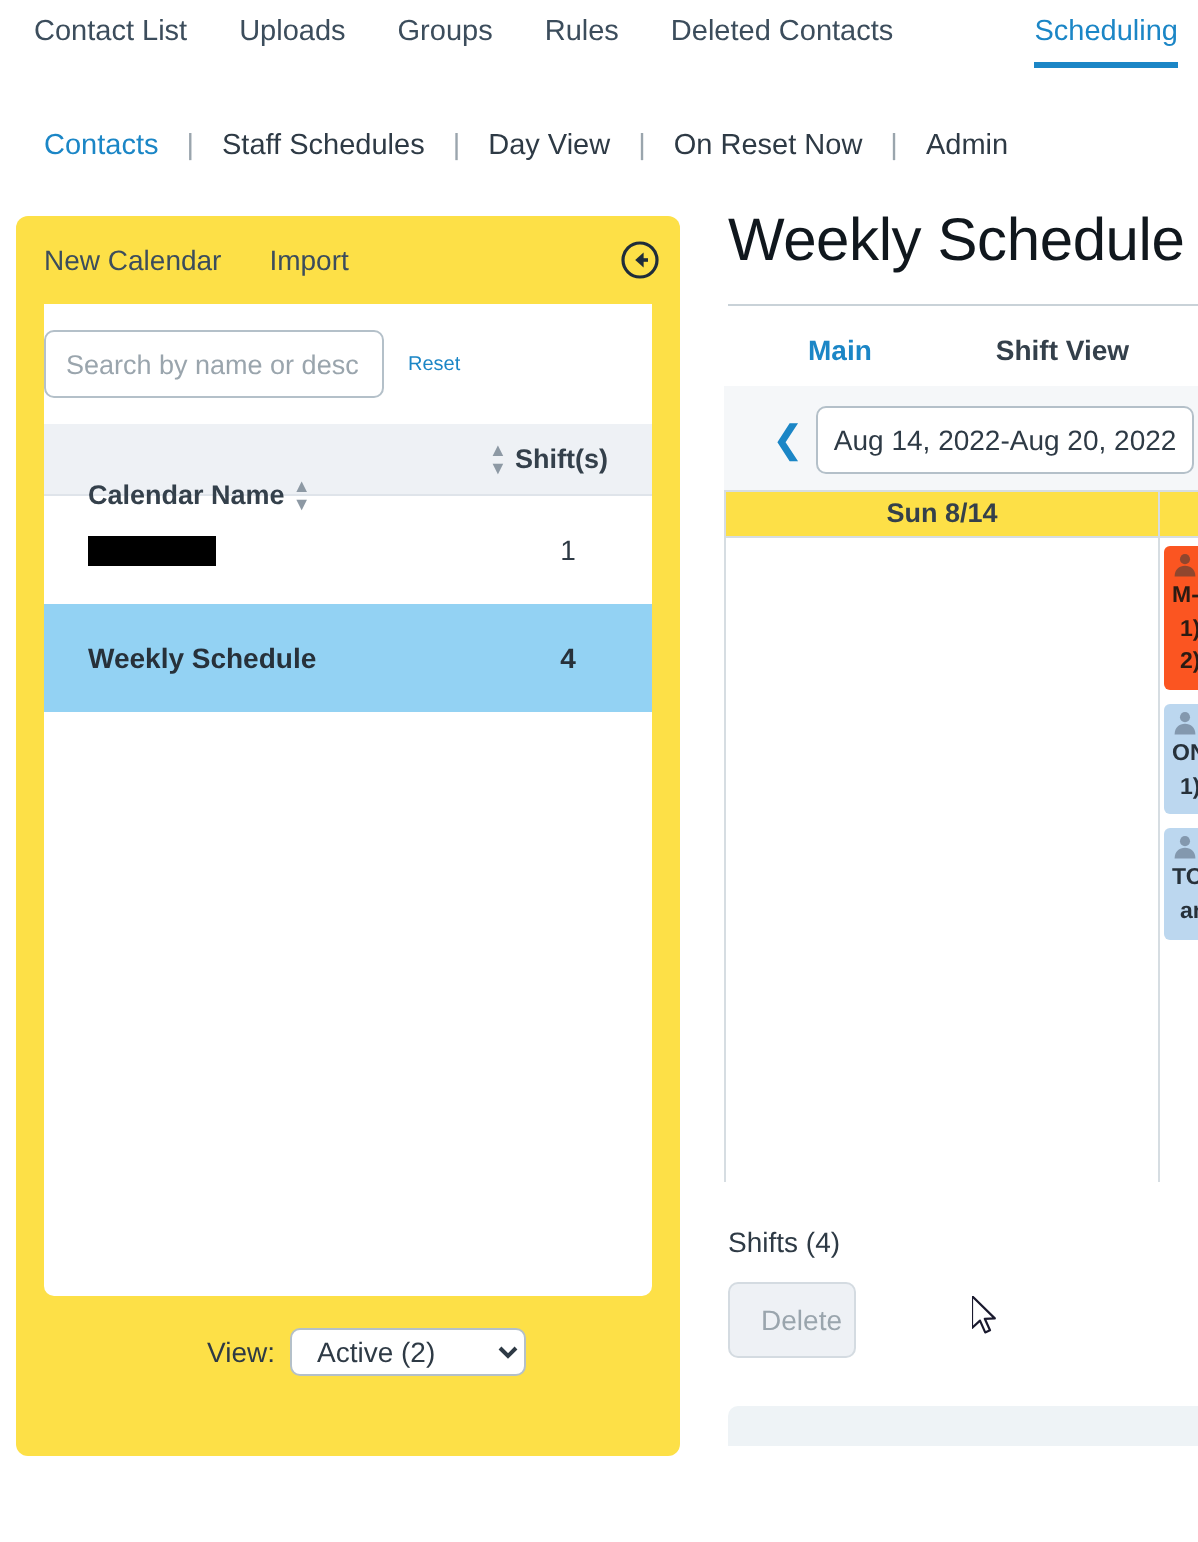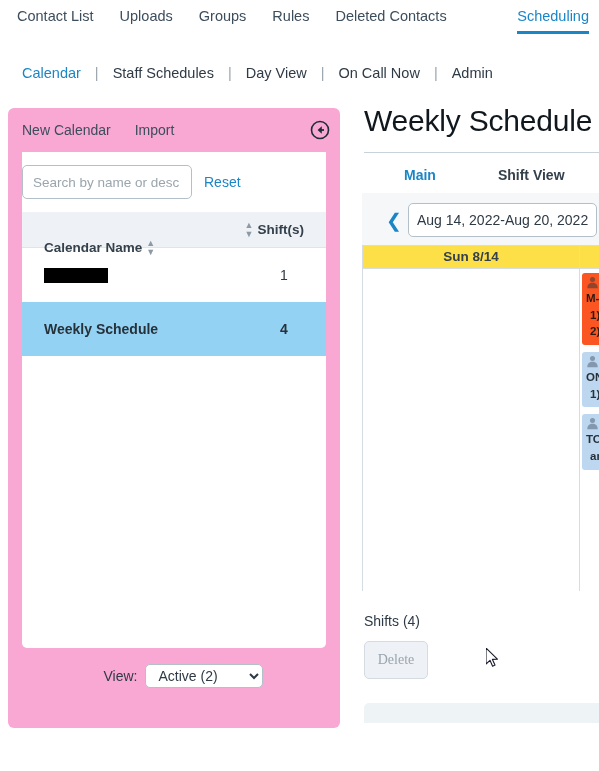--- a/index.html
+++ b/index.html
@@ -76,21 +76,21 @@
     user-select: none;
   }
 
   
   .left-panel {
     position: absolute;
     left: 8px;
     top: 108px;
     width: 332px;
     height: 620px;
-    background: #f9a8d4;
+    background: #fde047;
     border-radius: 6px;
     box-sizing: border-box;
   }
   .lp-toolbar {
     height: 44px;
     display: flex;
     align-items: center;
     padding: 0 14px;
     box-sizing: border-box;
     position: relative;
@@ -127,21 +127,21 @@
     font-size: 13.5px;
     font-family: "Liberation Sans", sans-serif;
     color: #2e3a45;
     box-sizing: border-box;
     outline: none;
     background: #fff;
   }
   .search-input::placeholder { color: #9aa5ad; }
   .reset-link {
     color: #1b86c6;
-    font-size: 14px;
+    font-size: 10px;
     margin-left: 12px;
     cursor: pointer;
   }
   .table-head {
     height: 36px;
     display: flex;
     align-items: center;
     padding: 0 22px 0 22px;
     box-sizing: border-box;
     border-bottom: 1px solid #dfe4ea;
@@ -365,22 +365,23 @@
     padding: 12px 0 0 4px;
   }
   .btn-delete {
     width: 64px;
     height: 38px;
     border: 1px solid #d4dbe1;
     border-radius: 5px;
     background: #eef1f5;
     color: #9aa5ad;
     font-size: 14px;
-    font-family: Liberation Serif, serif;
+    font-family: Liberation Sans, sans-serif;
     cursor: default;
+    text-align: right;
   }
   .btn-newshift-wrap {
     margin-left: 18px;
     border: 5px solid #1b86c6;
     border-radius: 3px;
     padding: 0;
     display: inline-block;
   }
   .btn-newshift {
     height: 34px;
@@ -439,27 +440,27 @@
   <div class="topnav-item">Contact List</div>
   <div class="topnav-item">Uploads</div>
   <div class="topnav-item">Groups</div>
   <div class="topnav-item">Rules</div>
   <div class="topnav-item">Deleted Contacts</div>
   <div class="topnav-spacer"></div>
   <div class="topnav-item active" style="margin-right:14px;">Scheduling</div>
 </div>
 
 <div class="subnav">
-  <div class="subnav-item link">Calendar</div>
+  <div class="subnav-item link">Contacts</div>
   <div class="subnav-sep">|</div>
   <div class="subnav-item">Staff Schedules</div>
   <div class="subnav-sep">|</div>
   <div class="subnav-item">Day View</div>
   <div class="subnav-sep">|</div>
-  <div class="subnav-item">On Call Now</div>
+  <div class="subnav-item">On Reset Now</div>
   <div class="subnav-sep">|</div>
   <div class="subnav-item">Admin</div>
 </div>
 
 <div class="left-panel">
 
   <div class="lp-toolbar">
     <div class="lp-toolbar-link">New Calendar</div>
     <div class="lp-toolbar-link">Import</div>
     <div class="collapse-icon">

